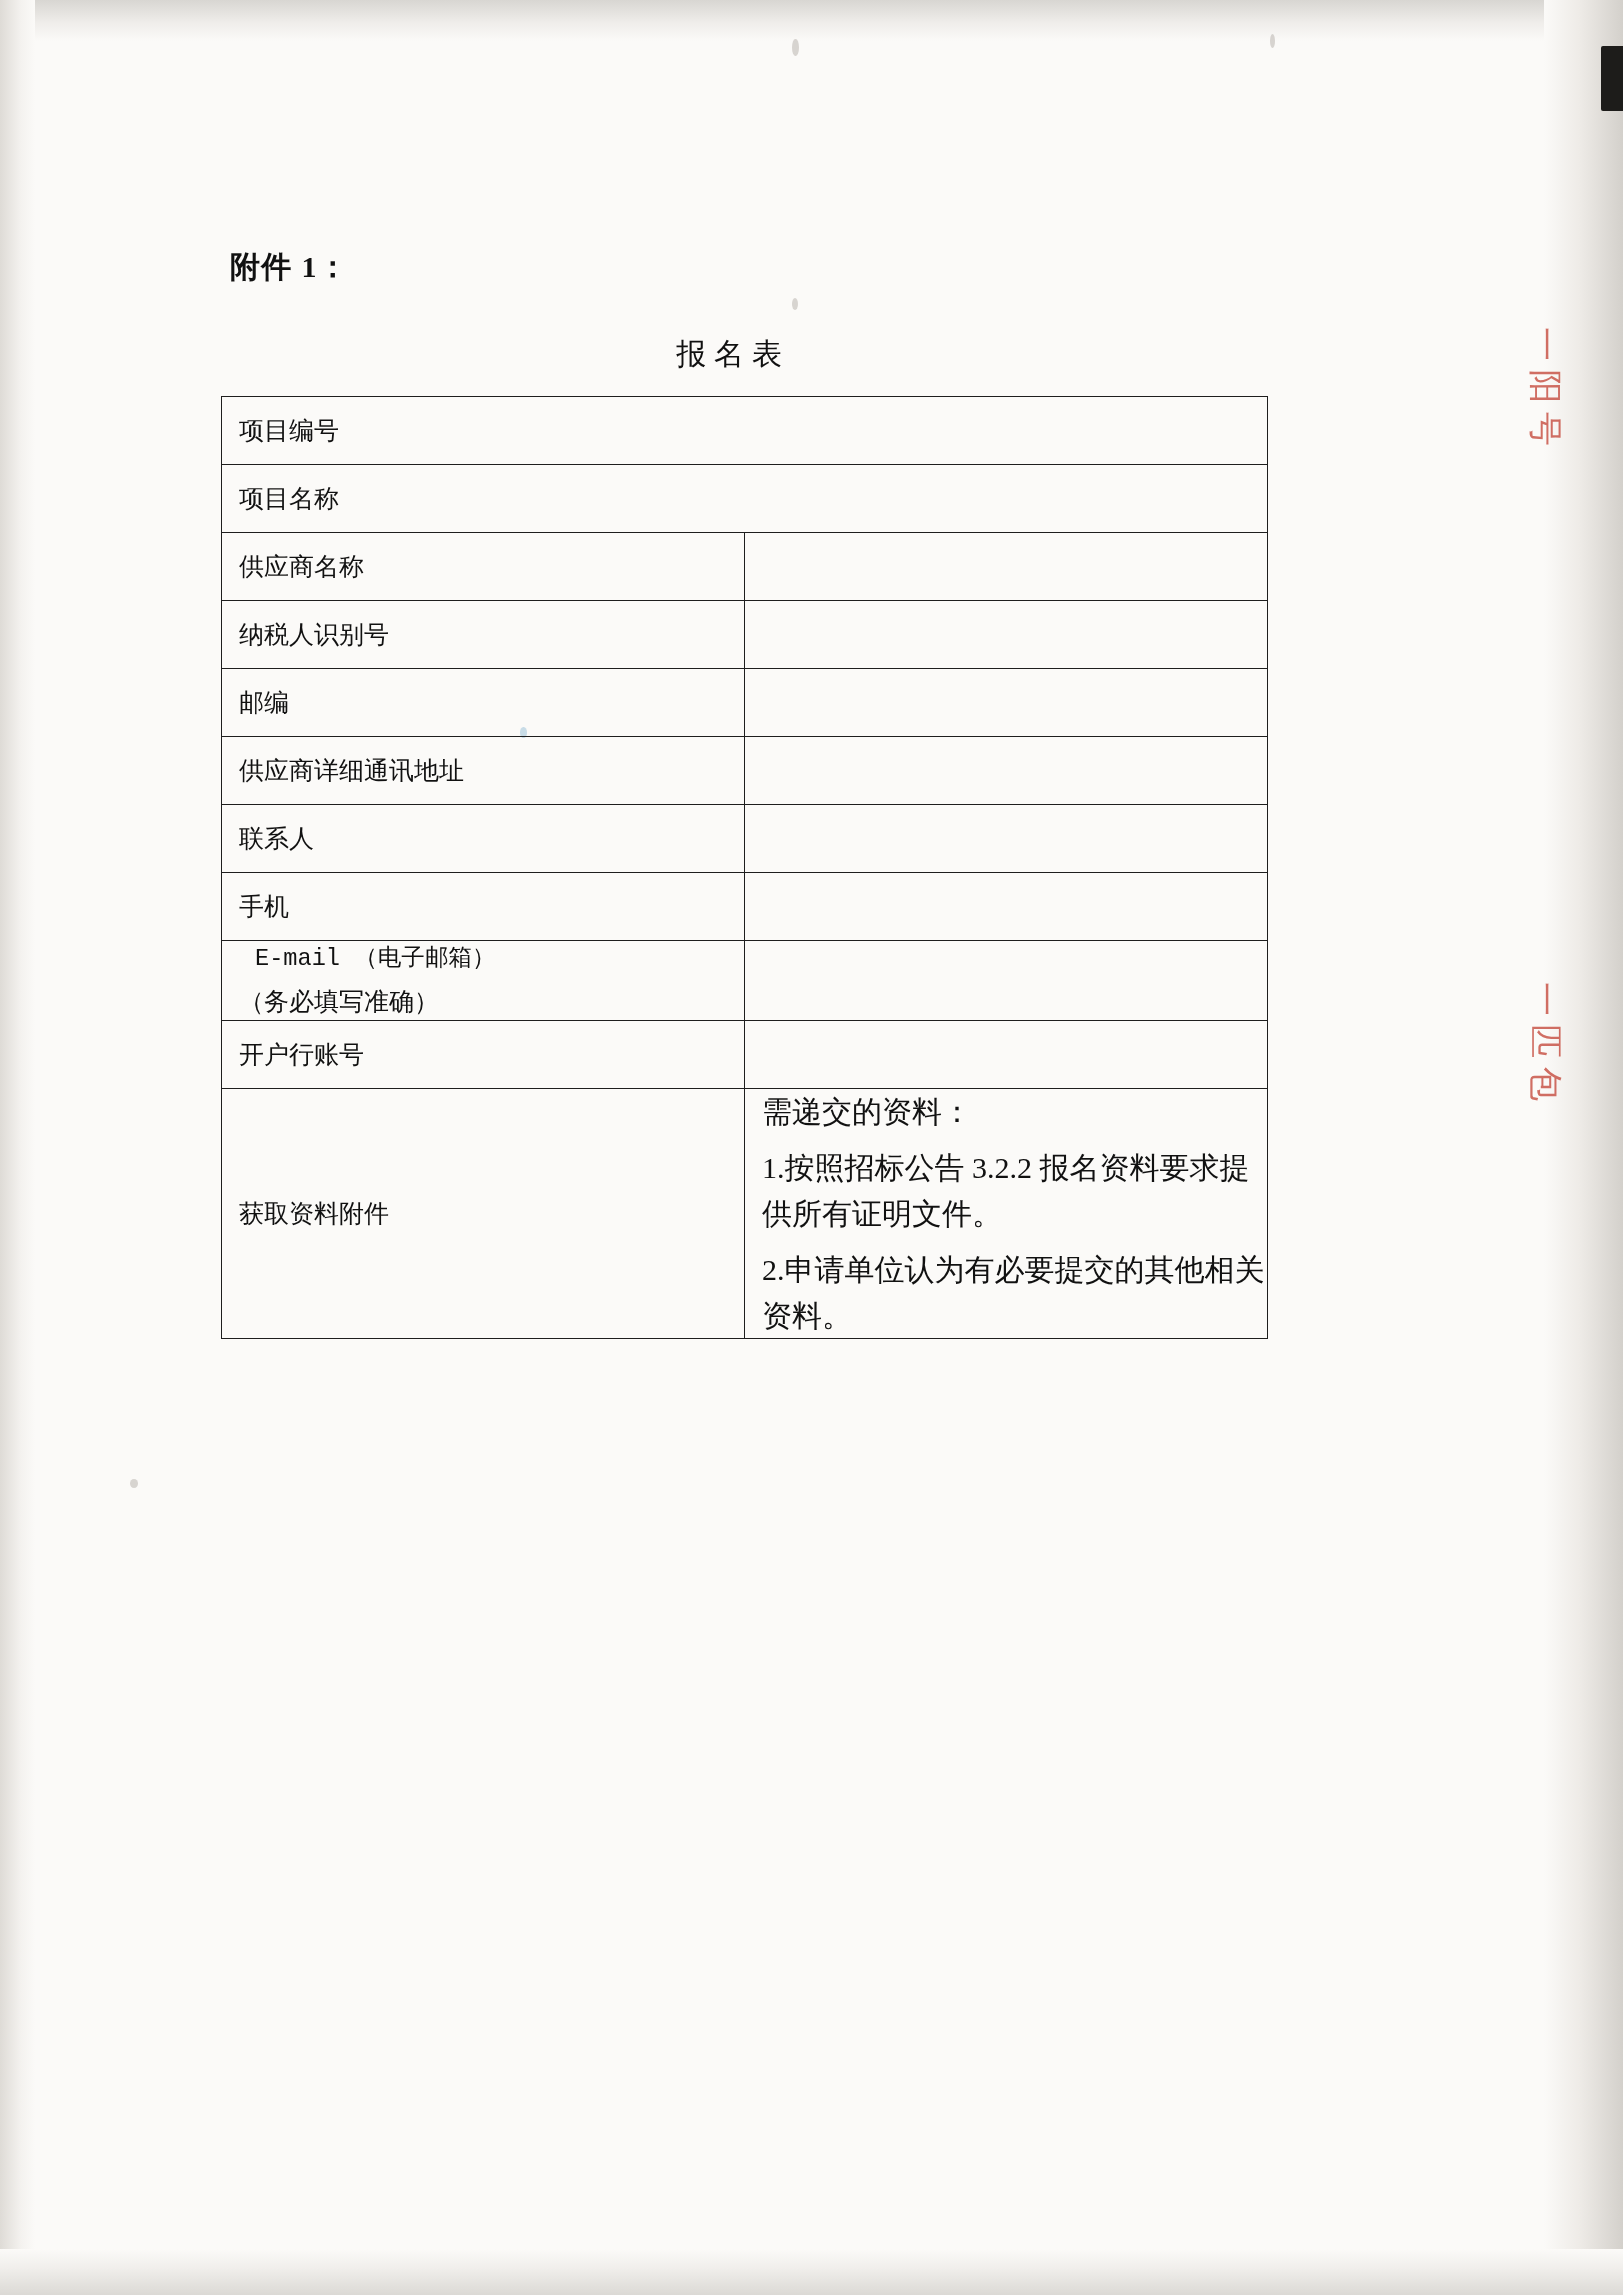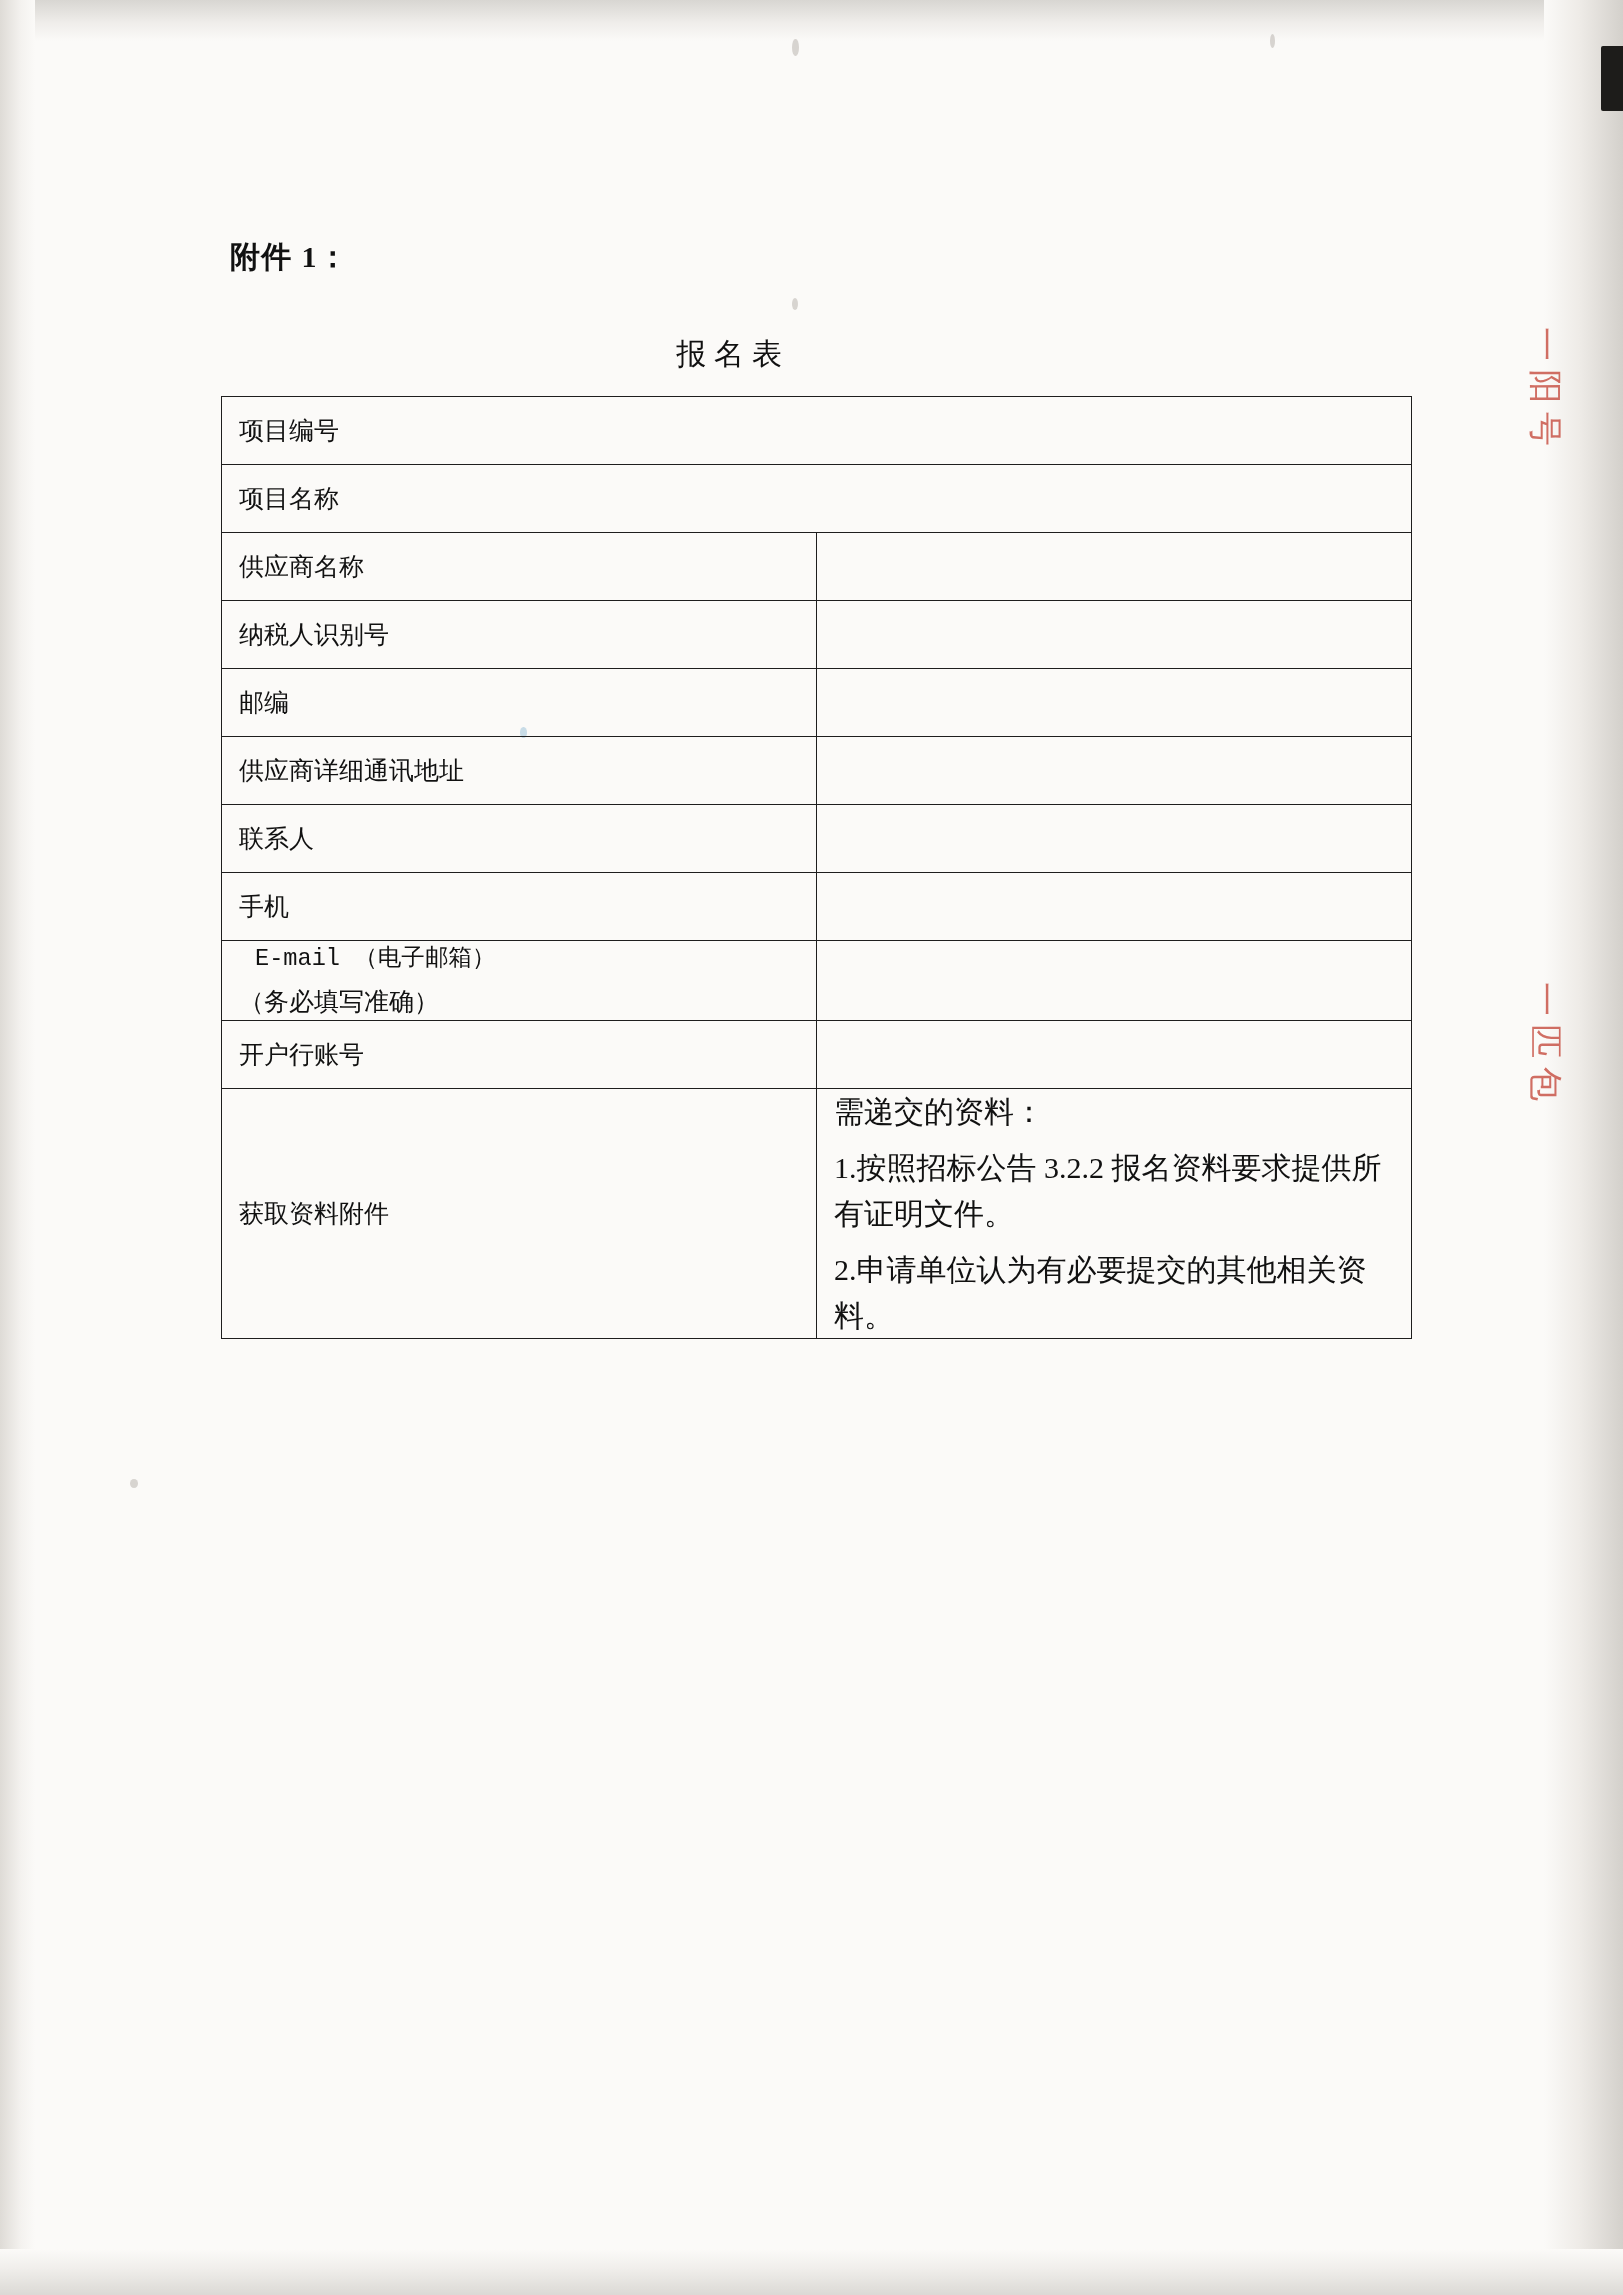--- a/index.html
+++ b/index.html
@@ -54,41 +54,41 @@
     position: absolute;
     background: #b9b5ae;
     border-radius: 50%;
     opacity: .55;
   }
 
   
   .attachment-label {
     position: absolute;
     left: 230px;
-    top: 237px;
+    top: 247px;
     font-size: 30px;
     font-weight: bold;
     letter-spacing: 1.3px;
     font-family: "Liberation Serif", "DejaVu Serif", serif;
   }
   .doc-title {
     position: absolute;
     left: 0;
     top: 334px;
     width: 1466px;
     text-align: center;
     font-size: 30px;
     letter-spacing: 7.9px;
     font-family: "Liberation Serif", "DejaVu Serif", serif;
   }
   table.form {
     position: absolute;
     left: 221px;
     top: 396px;
-    width: 1191px;
+    width: 1047px;
     border-collapse: collapse;
     table-layout: fixed;
   }
   table.form td {
     border: 1.3px solid #1e1e1e;
     padding: 0 0 0 17px;
     font-size: 25px;
     line-height: 1.5;
     vertical-align: middle;
     height: 67px;

